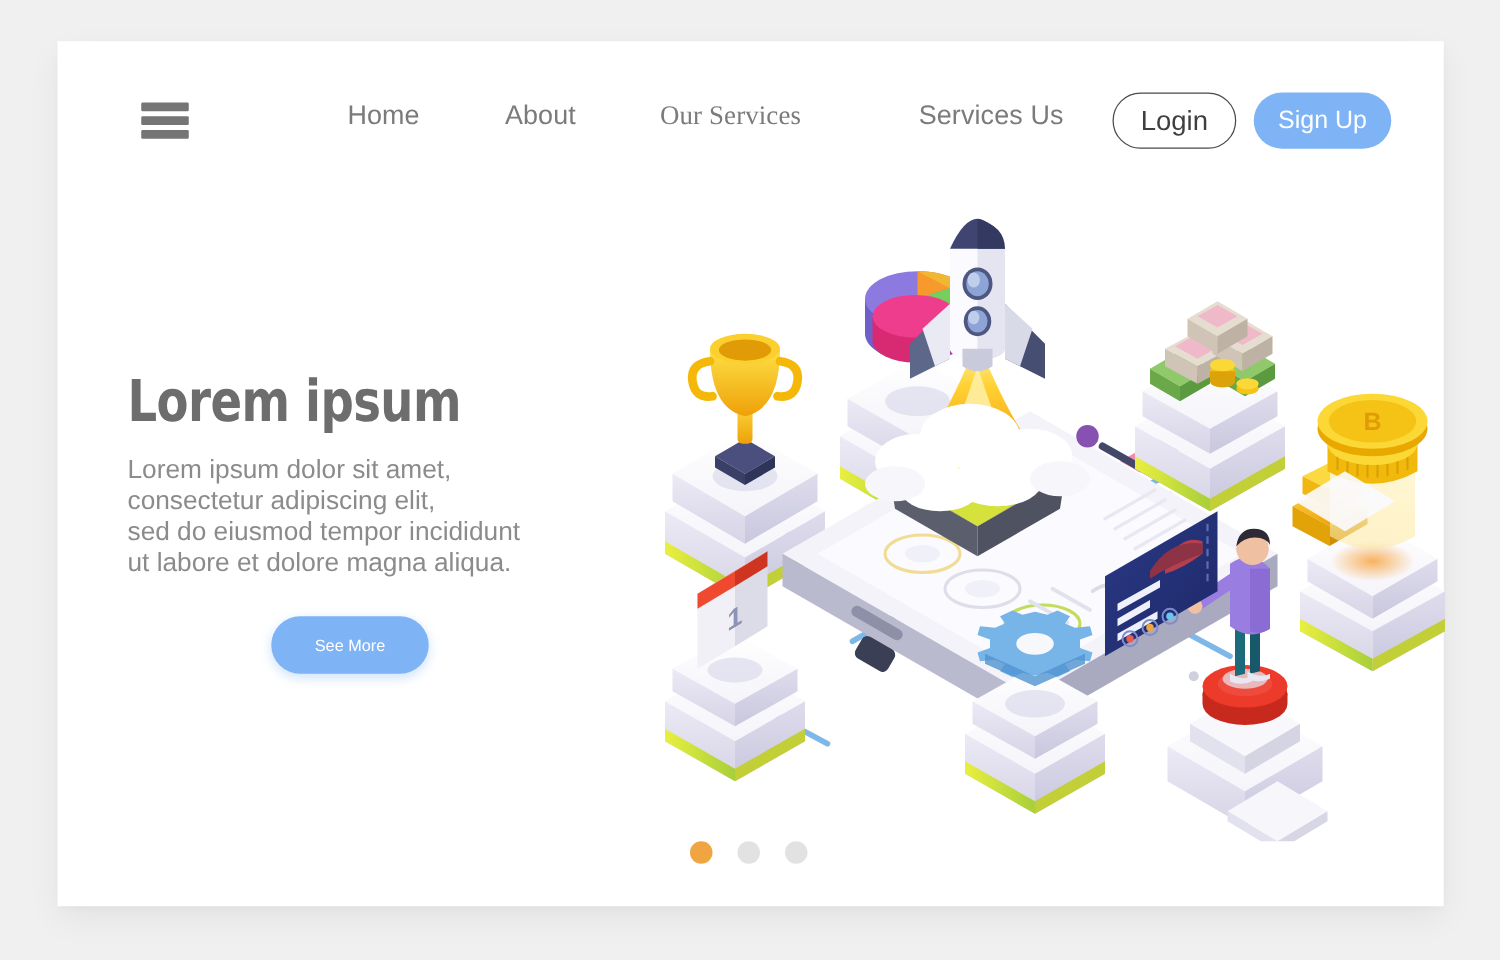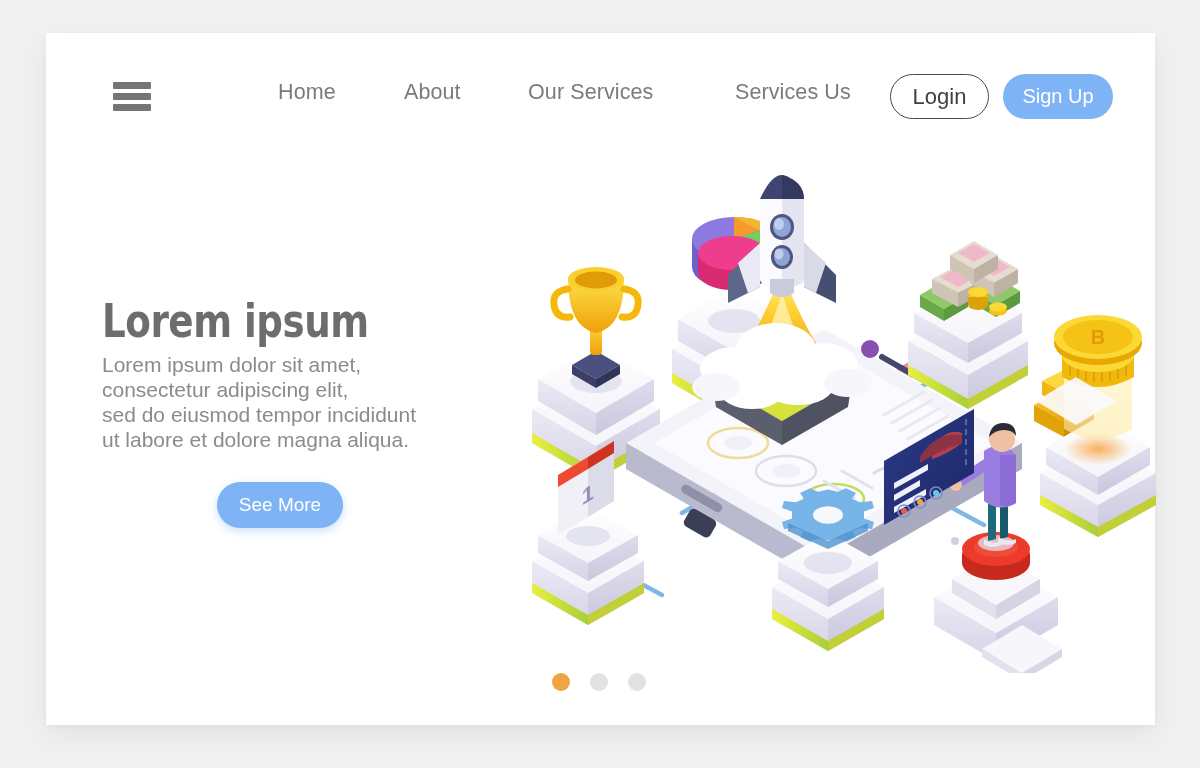--- a/index.html
+++ b/index.html
@@ -30,21 +30,21 @@
   #hamburger span { display: block; width: 38px; height: 7px; background: #757575; border-radius: 1px; }
 
   #navlinks { position: absolute; left: 170px; top: 47px; height: 34px; }
   .navlink {
     position: absolute; top: 0;
     font-size: 21.5px; color: #7b7b7b; white-space: nowrap;
     letter-spacing: .1px; cursor: pointer;
   }
   .navlink.n0 { left: 62px; }
   .navlink.n1 { left: 188px; text-align: right; }
-  .navlink.n2 { left: 312px; }
+  .navlink.n2 { left: 312px; font-family: Liberation Serif, serif; }
   .navlink.n3 { left: 519px; }
 
   #authbtns { position: absolute; right: 21px; top: 41px; height: 46px; }
   #login-btn {
     position: absolute; right: 145px; top: 0;
     width: 99px; height: 45px;
     border: 1.6px solid #4a4a4a; border-radius: 23px;
     background: #ffffff; color: #3f3f3f;
     font-size: 22px; font-family: "Liberation Sans", sans-serif;
     display: flex; align-items: center; justify-content: center;
@@ -62,30 +62,30 @@
 
   
   #hero-copy { position: absolute; left: 56px; top: 265px; width: 430px; }
   #hero-title {
     font-family: "DejaVu Sans Condensed", "Liberation Sans Narrow", "Liberation Sans", sans-serif;
     font-weight: 700; font-size: 46px; color: #6d6d6d;
     letter-spacing: -0.5px; line-height: 1; transform: scaleX(0.9);
     transform-origin: left center;
   }
   #hero-sub {
-    margin-top: 8px;
+    margin-top: 19px;
     font-size: 21px; line-height: 25px; color: #8b8b8b;
     white-space: pre-line;
   }
   #see-more-btn {
     margin-top: 30px; margin-left: 115px;
     width: 126px; height: 46px;
     border: none; border-radius: 23px;
     background: #7eb4f5; color: #ffffff;
-    font-size: 19px; font-family: "Liberation Sans", sans-serif;
+    font-size: 13px; font-family: "Liberation Sans", sans-serif;
     display: flex; align-items: center; justify-content: center;
     cursor: pointer;
     box-shadow: 0 3px 9px rgba(126,180,245,0.4);
   }
 
   
   #dots { position: absolute; left: 506px; top: 640px; display: flex; gap: 20px; }
   .dot { width: 18px; height: 18px; border-radius: 50%; cursor: pointer; }
 
   

